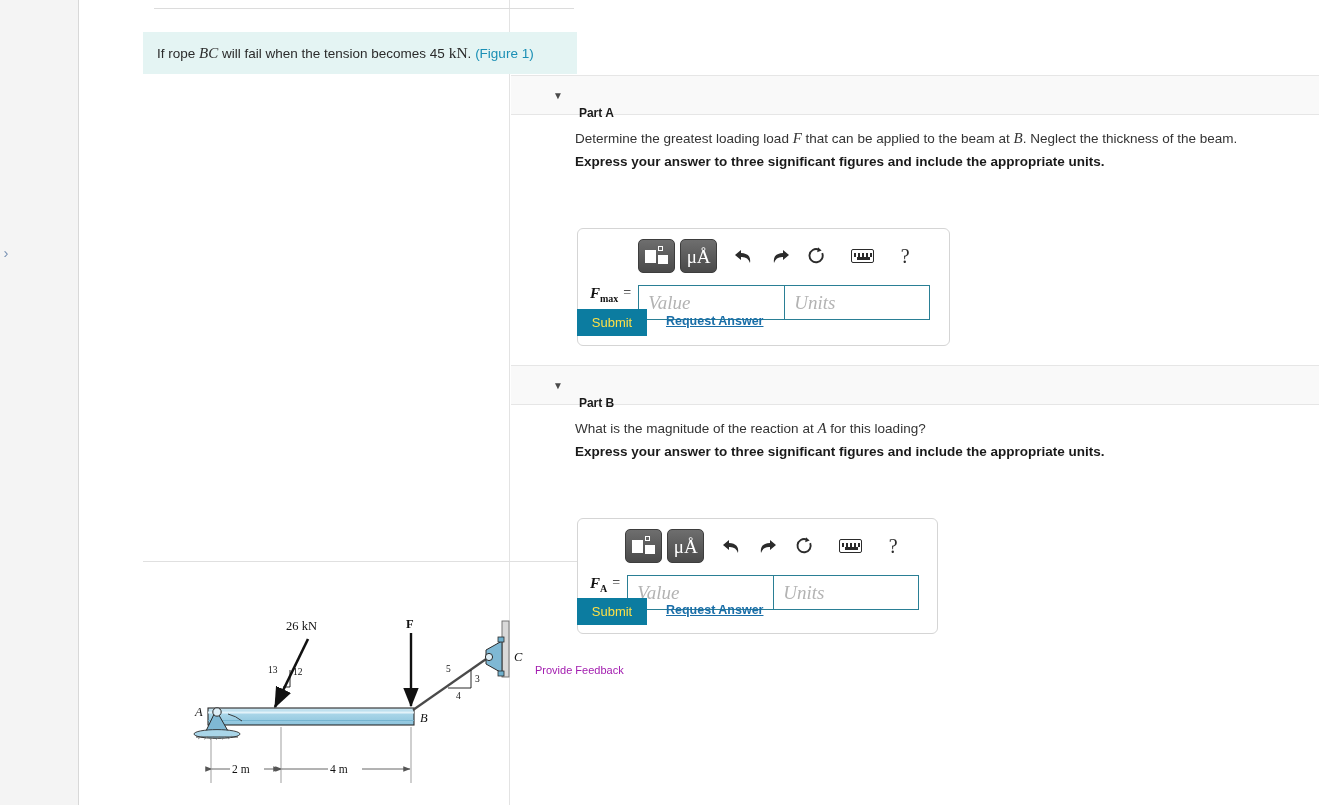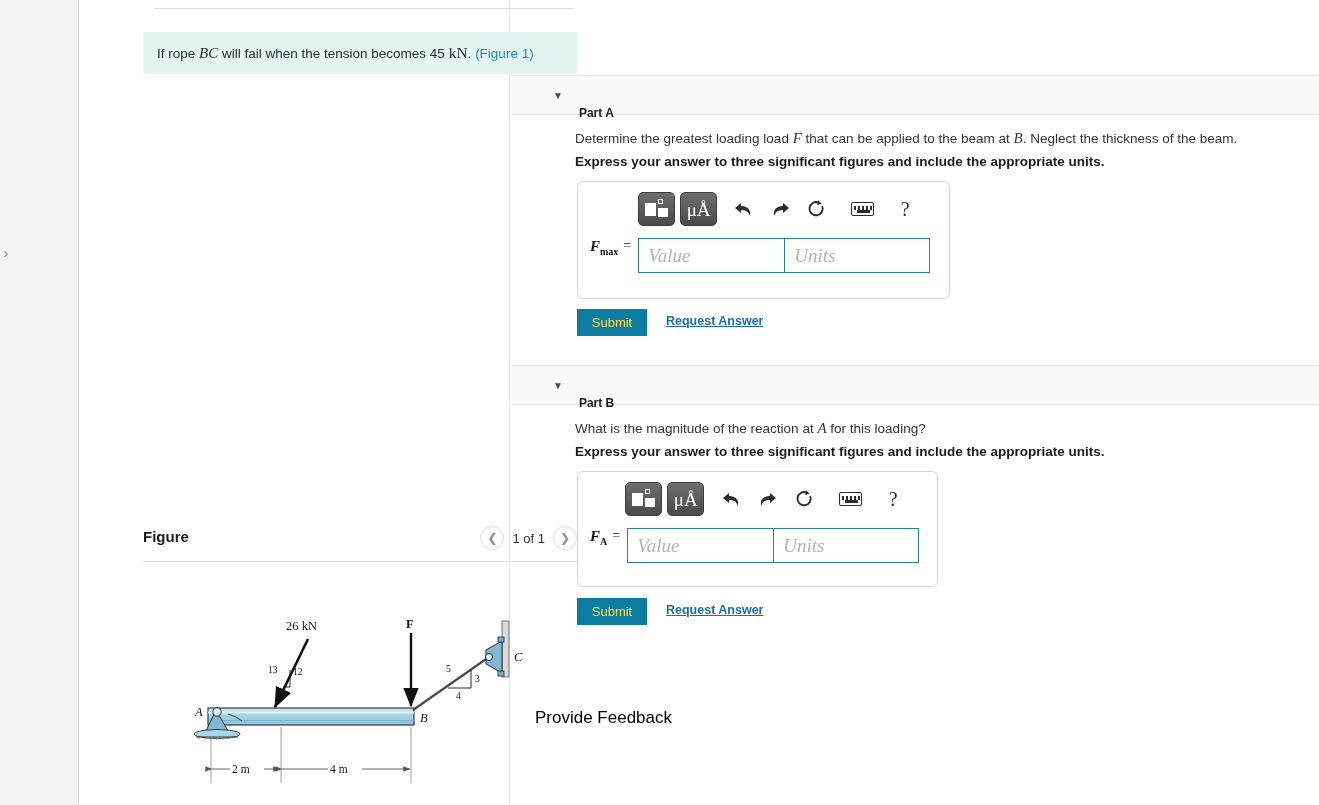--- a/index.html
+++ b/index.html
@@ -86,20 +86,21 @@
   }
   .q-bold {
     position: absolute; left: 64px; font-size: 13.5px; font-weight: bold; color: #1a1a1a;
   }
 
   
   .answer-box {
     position: absolute;
     border: 1px solid #d5d5d5; border-radius: 6px; background: #ffffff;
     padding: 10px 28px 12px 12px;
+    margin-top: 47px;
   }
   .tool-row { display: flex; align-items: center; gap: 5px; justify-content: flex-start; }
   .tool-btn {
     width: 40px; height: 34px; border-radius: 5px;
     background: linear-gradient(#6e6e6e, #4a4a4a);
     border: 1px solid #3d3d3d;
     display: flex; align-items: center; justify-content: center;
     cursor: pointer;
   }
   .tmpl-glyph { position: relative; width: 24px; height: 20px; }
@@ -146,22 +147,22 @@
     position: absolute; width: 70px; height: 27px;
     background: #0c7ca0; color: #fde047; border: none;
     font-size: 13px; font-family: "Liberation Sans", sans-serif;
     cursor: pointer;
   }
   .request-link {
     position: absolute; font-size: 12.5px; font-weight: bold;
     color: #1a6ea8; text-decoration: underline; cursor: pointer;
   }
   .feedback-link {
-    position: absolute; left: 535px; top: 708px;
-    font-size: 17px; color: #000000; cursor: pointer;
+    position: absolute; left: 535px; top: 664px;
+    font-size: 11px; color: #a21caf; cursor: pointer;
   }
 </style>
 </head>
 <body>
 
 <div class="page">
 
   <div class="gutter">
     <div class="gutter-toggle">›</div>
   </div>
@@ -172,28 +173,20 @@
     <div class="problem-box">
       <div class="problem-text">
         <span>If rope</span>
         <span class="mi">BC</span>
         <span>will fail when the tension becomes 45</span>
         <span class="mr">kN</span><span>.</span>
         <span class="figlink">(Figure 1)</span>
       </div>
     </div>
 
-    <div class="figure-head">
-      <div class="figure-title">Figure</div>
-      <div class="fig-nav">
-        <div class="nav-circle">❮</div>
-        <div class="fig-count">1 of 1</div>
-        <div class="nav-circle">❯</div>
-      </div>
-    </div>
     <div class="figure-rule"></div>
 
     <div class="figure-canvas">
       <svg width="380" height="185" viewBox="0 0 380 185">
         <defs>
           <linearGradient id="beamgrad" x1="0" y1="0" x2="0" y2="1">
             <stop offset="0%" stop-color="#cfe8f3"></stop>
             <stop offset="35%" stop-color="#a9d5e8"></stop>
             <stop offset="100%" stop-color="#8cc4dd"></stop>
           </linearGradient>

